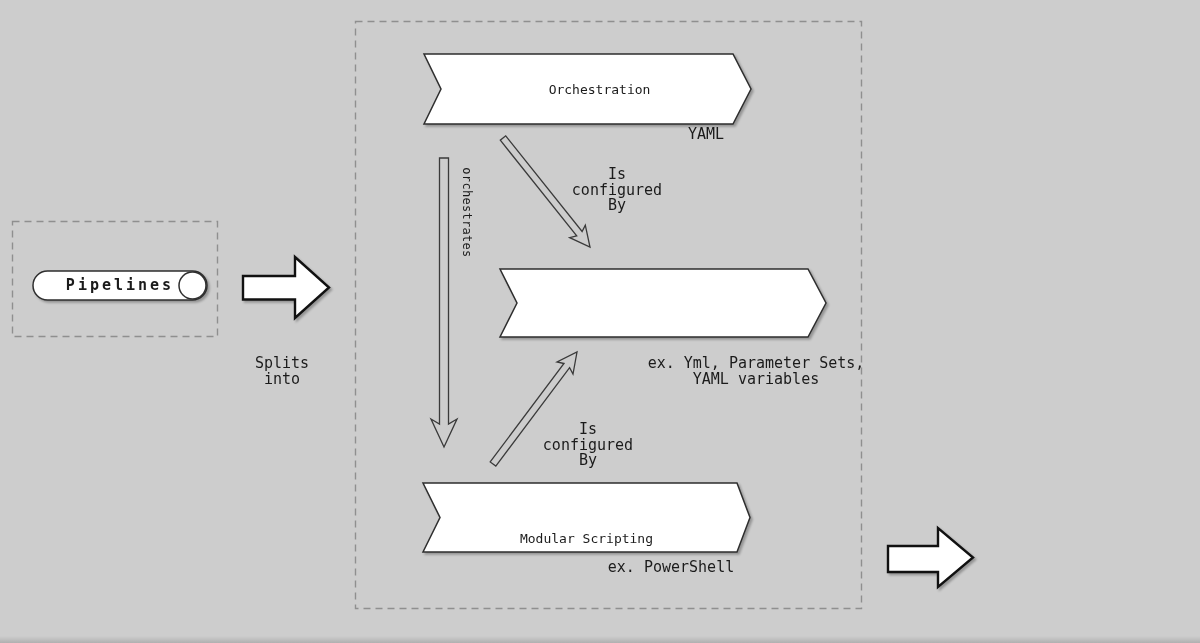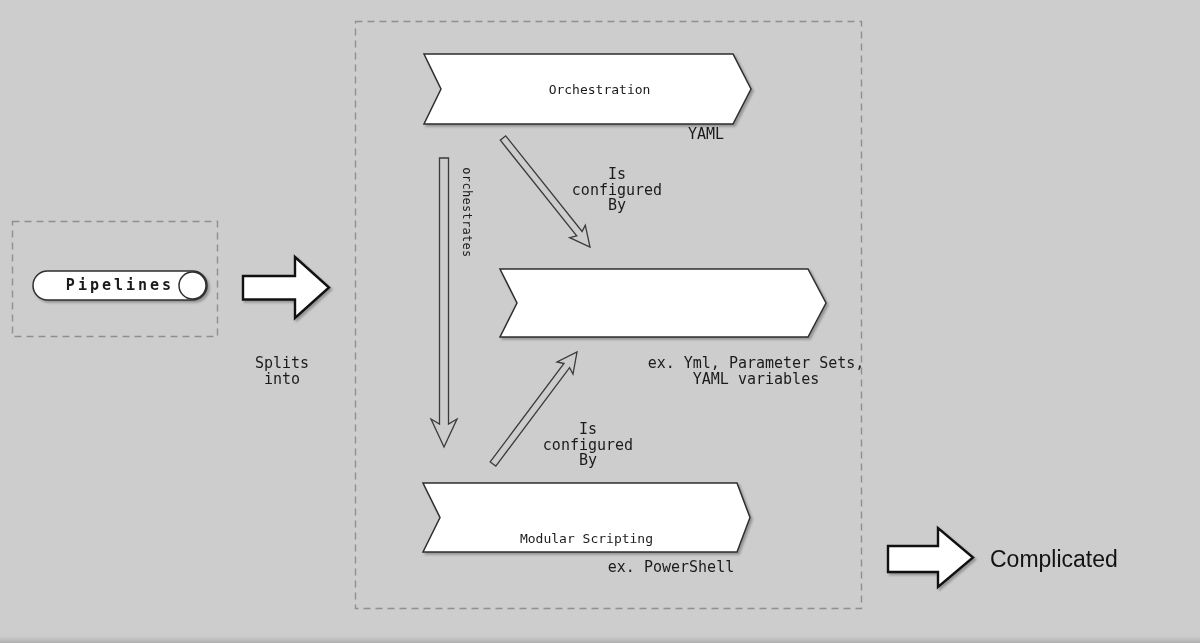--- a/index.html
+++ b/index.html
@@ -90,16 +90,15 @@
 YAML variables</div>
 
   <div class="lbl mono13" style="left:518px;top:422px;width:140px;">Is
 configured
 By</div>
 
   <div class="lbl banner-lbl" style="left:423px;top:483px;width:327px;height:69px;margin-top:21px;">Modular Scripting</div>
 
   <div class="lbl mono13" style="left:561px;top:560px;width:220px;">ex. PowerShell</div>
 
-  <div class="lbl" id="complicated-label" style="left:990px;top:545px;width:200px;">Complicated</div>
 
   <div id="bottom-edge"></div>
 </div>
 
 </body></html>

